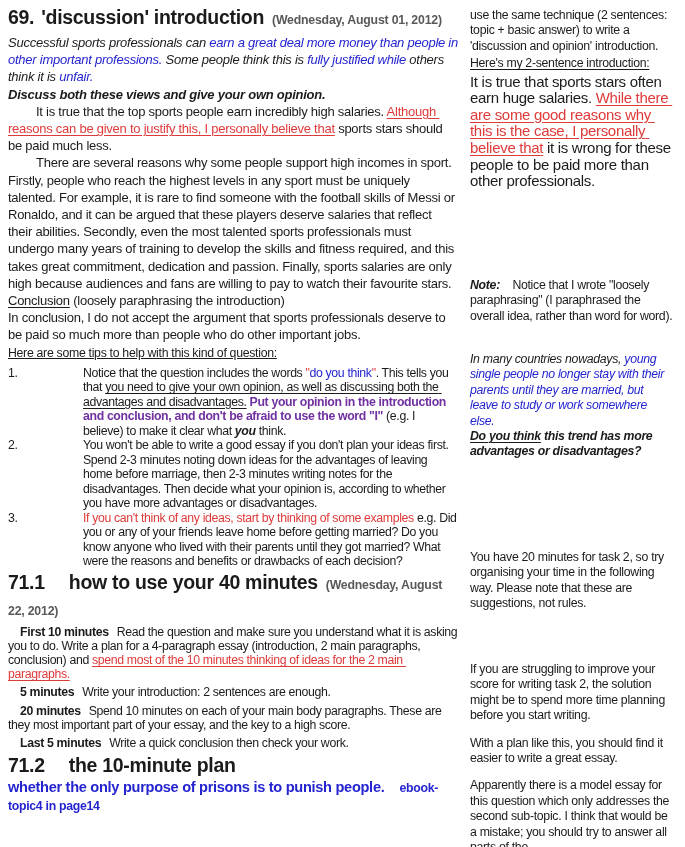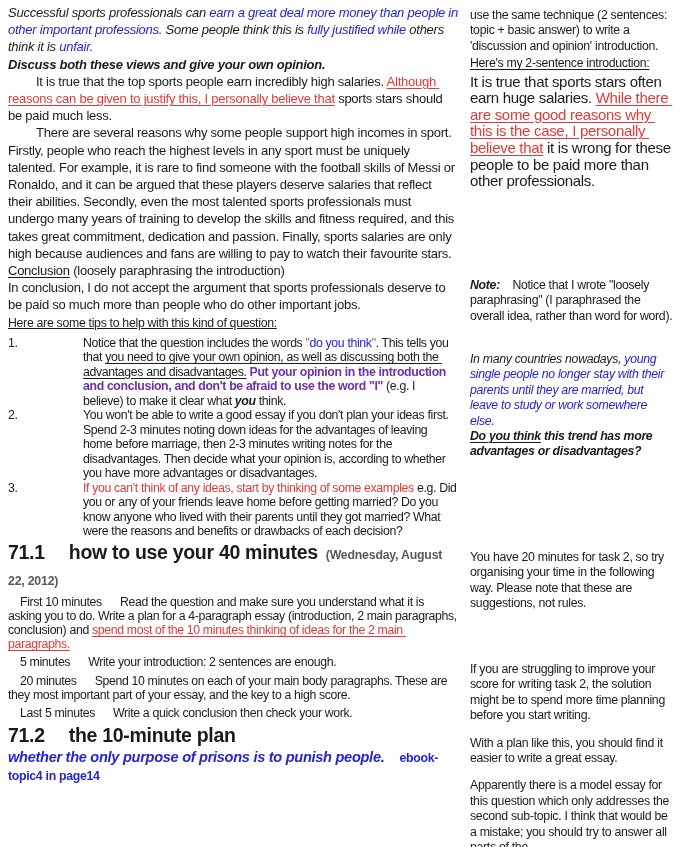--- a/index.html
+++ b/index.html
@@ -28,46 +28,49 @@
   .body{font-size:13px;line-height:17.2px;letter-spacing:-0.25px;}
   .indent{text-indent:28px;}
   .italic{font-style:italic;}
   .tips-intro{font-size:12.3px;line-height:15px;letter-spacing:-0.3px;text-decoration:underline;margin:2px 0 5px;}
   .olist{margin:0 0 1px;}
   .oli{display:flex;font-size:12.3px;line-height:14.5px;letter-spacing:-0.35px;}
   .oli-num{width:30px;flex:none;}
   .oli-text{flex:1;margin-left:45px;}
   .dense{font-size:12.3px;line-height:14.2px;letter-spacing:-0.35px;margin:0 0 4px;}
   .subtitle{font-size:14.6px;line-height:17px;letter-spacing:-0.3px;margin:1px 0 3px;}
-  .subtitle .r-bluei{color:var(--blue);font-style:italic;font-weight:700;}
+  .subtitle .r-bluei{color:var(--blue);font-weight:700;}
   .subtitle .r-blueb{color:var(--blue);font-weight:700;font-size:12.3px;}
   
   .sidebar{position:absolute;left:470px;top:0;width:204px;height:687px;}
   .sb-block{position:absolute;left:0;width:204px;}
   .sb{font-size:12.3px;line-height:15.4px;letter-spacing:-0.3px;margin:0 0 2px;}
   .sb-sample{font-size:15px;line-height:16.6px;letter-spacing:-0.3px;margin:1px 0 0;}
   .sb-gap{margin-bottom:12px;}
   
   .r-blue{color:var(--blue);}
   .r-red{color:var(--red);}
   .r-redu{color:var(--red);text-decoration:underline;text-decoration-color:var(--red);text-underline-offset:2px;}
   .r-u{text-decoration:underline;text-underline-offset:2px;}
   .r-b{font-weight:700;}
   .r-bi{font-weight:700;font-style:italic;}
   .r-bu{font-weight:700;text-decoration:underline;text-underline-offset:2px;}
   .r-purple{color:var(--purple);font-weight:700;}
-  .r-lead{font-weight:400;margin-right:18px;padding-left:12px;}
+  .r-lead{font-weight:700;margin-right:8px;padding-left:12px;}
 </style>
 </head>
 <body>
 
 <div class="page">
 
   <div class="main">
 
+    <div class="h">
+      <span class="h-num">69.</span><span class="h-title">'discussion' introduction</span><span class="h-date">(Wednesday, August 01, 2012)</span>
+    </div>
     <p class="body italic runs"><span>Successful sports professionals can </span><span class="r-blue">earn a great deal more money than people in other important professions.</span><span> Some people think this is </span><span class="r-blue">fully justified while</span><span> others think it is </span><span class="r-blue">unfair.</span><span class="r-b">
 Discuss both these views and give your own opinion.</span></p>
     <p class="body indent runs"><span>It is true that the top sports people earn incredibly high salaries. </span><span class="r-redu">Although reasons can be given to justify this, I personally believe that</span><span> sports stars should be paid much less.</span></p>
     <p class="body indent runs"><span>There are several reasons why some people support high incomes in sport. Firstly, people who reach the highest levels in any sport must be uniquely talented. For example, it is rare to find someone with the football skills of Messi or Ronaldo, and it can be argued that these players deserve salaries that reflect their abilities. Secondly, even the most talented sports professionals must undergo many years of training to develop the skills and fitness required, and this takes great commitment, dedication and passion. Finally, sports salaries are only high because audiences and fans are willing to pay to watch their favourite stars.</span></p>
     <p class="body runs"><span class="r-u">Conclusion</span><span> (loosely paraphrasing the introduction)</span></p>
     <p class="body runs"><span>In conclusion, I do not accept the argument that sports professionals deserve to be paid so much more than people who do other important jobs.</span></p>
 
     <p class="tips-intro">Here are some tips to help with this kind of question:</p>
     <div class="olist">
       <div class="oli">

